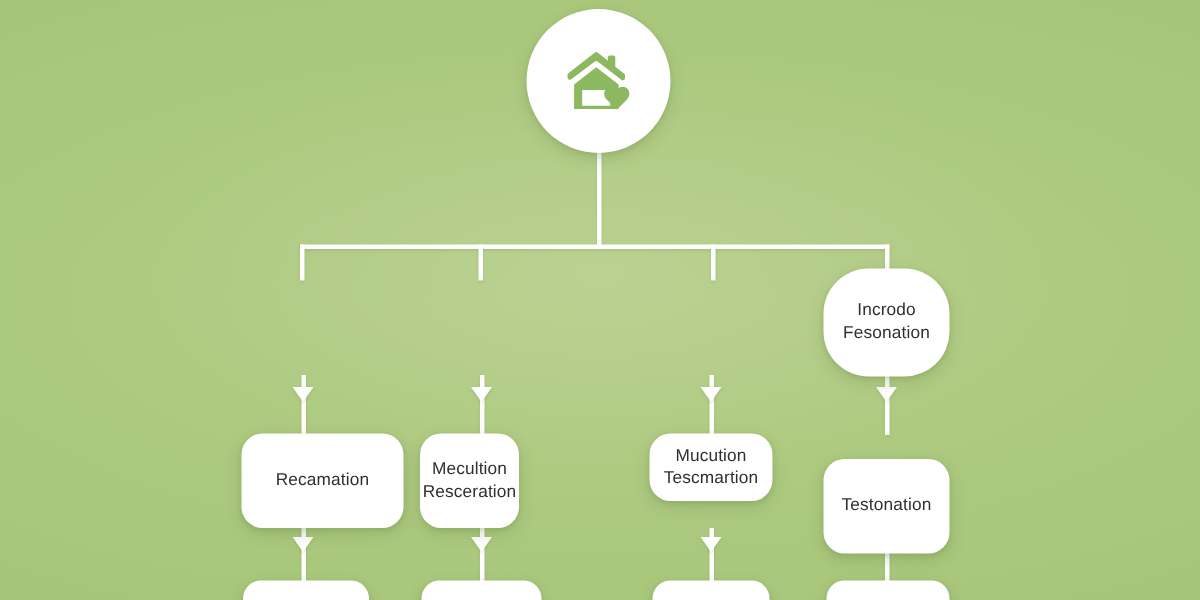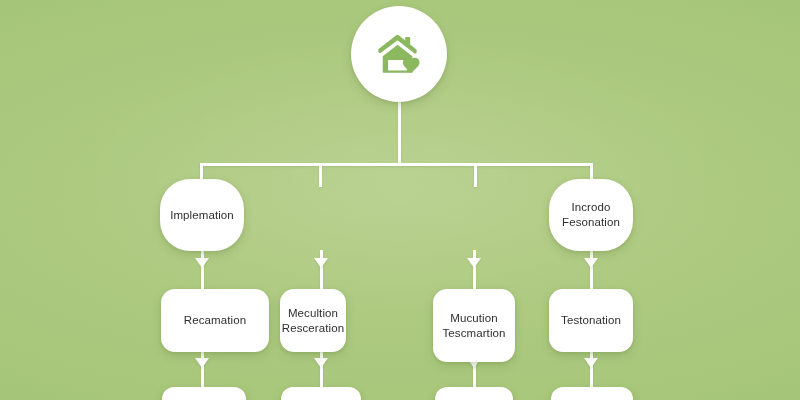--- a/index.html
+++ b/index.html
@@ -127,44 +127,41 @@
     <span class="icon-wrap">
       <svg class="house-icon" viewBox="0 0 48 46" xmlns="http://www.w3.org/2000/svg" aria-hidden="true">
         <path d="M21.5 3.2 L3.0 17.6 a1.6 1.6 0 0 0 -0.6 1.3 v1.6 a1.6 1.6 0 0 0 2.6 1.3 L21.5 9.4 a1.5 1.5 0 0 1 1.9 0 l16.5 12.8 a1.6 1.6 0 0 0 2.6 -1.3 v-1.6 a1.6 1.6 0 0 0 -0.6 -1.3 L23.4 3.2 a1.5 1.5 0 0 0 -1.9 0 Z" fill="#8cb860"></path>
         <rect x="30.5" y="5.2" width="5.2" height="8.4" rx="1.3" fill="#8cb860"></rect>
         <path d="M22.45 13.4 L7.0 25.4 v17.2 h31.0 V25.4 Z M12.6 29.2 h19.6 v11.0 H12.6 Z" fill="#8cb860"></path>
         <path d="M37.2 28.6 c2.2 -2.4 6.0 -2.0 7.6 0.7 c1.3 2.2 0.7 5.0 -1.1 6.8 l-6.3 6.2 a0.9 0.9 0 0 1 -1.3 0 l-6.3 -6.2 c-1.8 -1.8 -2.4 -4.6 -1.1 -6.8 c1.6 -2.7 5.4 -3.1 7.6 -0.7 l0.45 0.5 Z" fill="#8cb860"></path>
       </svg>
     </span>
   </div>
 
-  <div class="node node-level1" style="left:160px; top:179px; width:84px; height:72px;">
-    <span class="node-label">Implemation</span>
-  </div>
 
   <div class="node node-level1" style="left:549px; top:179px; width:84px; height:72px;">
     <span class="node-label">Incrodo
 Fesonation</span>
   </div>
 
   <div class="node node-level2" style="left:161px; top:289px; width:108px; height:63px;">
     <span class="node-label">Recamation</span>
   </div>
 
   <div class="node node-level2" style="left:280px; top:289px; width:66px; height:63px;">
     <span class="node-label">Mecultion
 Resceration</span>
   </div>
 
-  <div class="node node-level2" style="left:433px; top:289px; width:82px; height:73px;">
+  <div class="node node-level2" style="left:433px; top:289px; width:82px; height:45px;">
     <span class="node-label">Mucution
 Tescmartion</span>
   </div>
 
-  <div class="node node-level2" style="left:549px; top:289px; width:84px; height:63px;">
+  <div class="node node-level2" style="left:549px; top:306px; width:84px; height:63px;">
     <span class="node-label">Testonation</span>
   </div>
 
   <div class="node node-level3" style="left:162px; top:387px; width:84px; height:46px;">
     <span class="node-label"></span>
   </div>
 
   <div class="node node-level3" style="left:281px; top:387px; width:80px; height:46px;">
     <span class="node-label"></span>
   </div>

